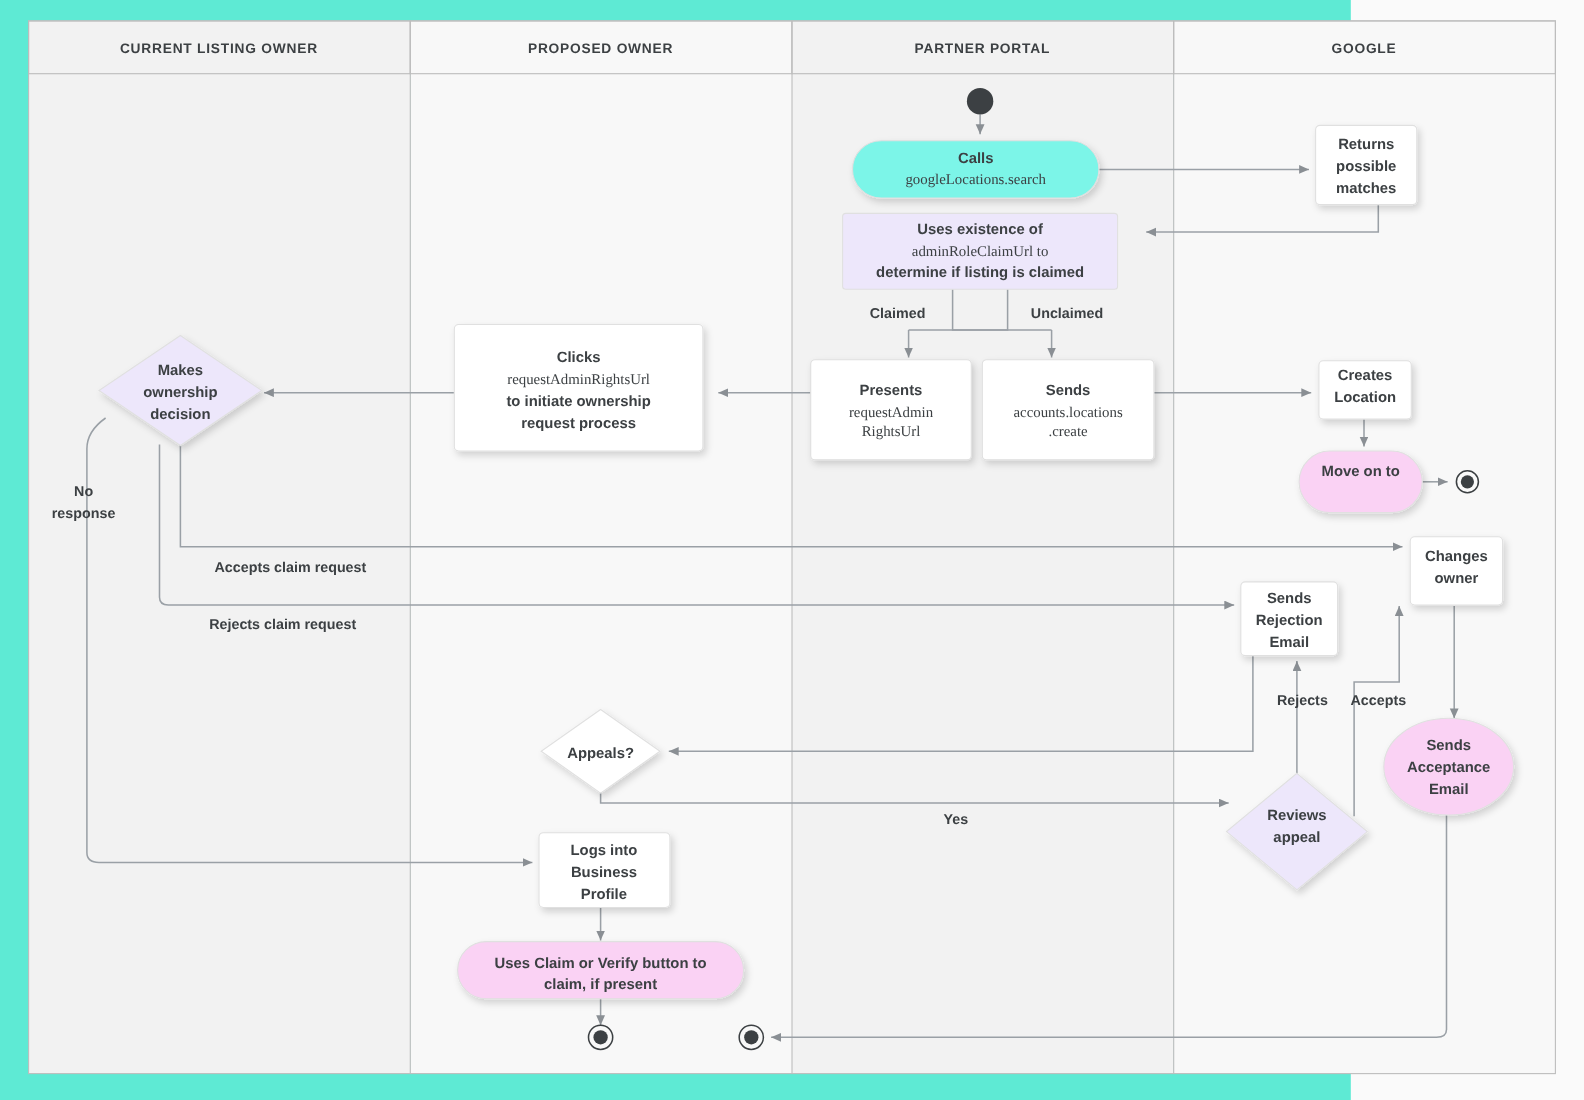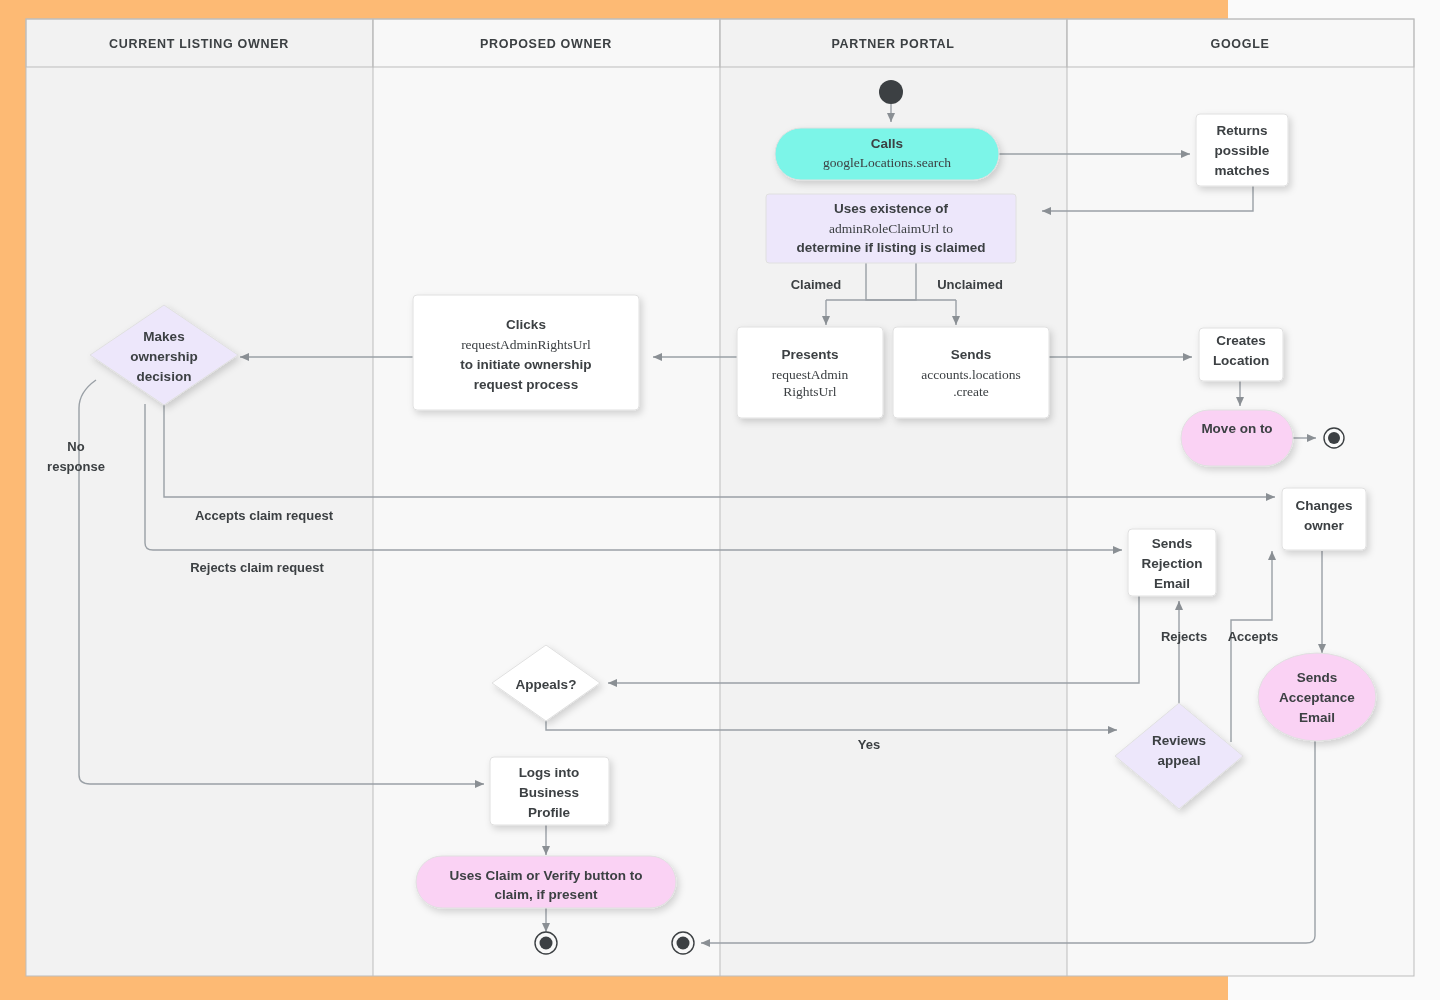--- a/index.html
+++ b/index.html
@@ -1,17 +1,17 @@
 <!DOCTYPE html>
 <html><head>
 <meta charset="utf-8">
 <style>
   html,body{margin:0;padding:0;background:#FAFAFA;}
   body{width:1440px;height:1000px;overflow:hidden;font-family:"Liberation Sans",sans-serif;}
-  #stage{position:relative;width:1228px;height:1000px;background:#fdba74;}
+  #stage{position:relative;width:1228px;height:1000px;background:#5eead4;}
   svg#diagram{position:absolute;left:0;top:0;width:1440px;height:1000px;}
   .lane-title{font-size:12.5px;font-weight:700;letter-spacing:.7px;fill:#3C4043;text-anchor:middle;dominant-baseline:middle;}
   .node-txt{font-size:13.5px;font-weight:700;fill:#3C4043;text-anchor:middle;}
   .node-txt.mono{font-family:"Liberation Serif",serif;font-weight:400;font-size:13.5px;}
   .edge-lbl{font-size:13px;font-weight:700;fill:#3C4043;text-anchor:middle;}
   .edge{fill:none;stroke:#9AA0A6;stroke-width:1.4px;}
   .shp{stroke:#E0E0E0;stroke-width:1px;}
   .white-fill{fill:#FFFFFF;}
   .lav-fill{fill:#EDE7FB;}
   .cyan-fill{fill:#7CF5E8;}

